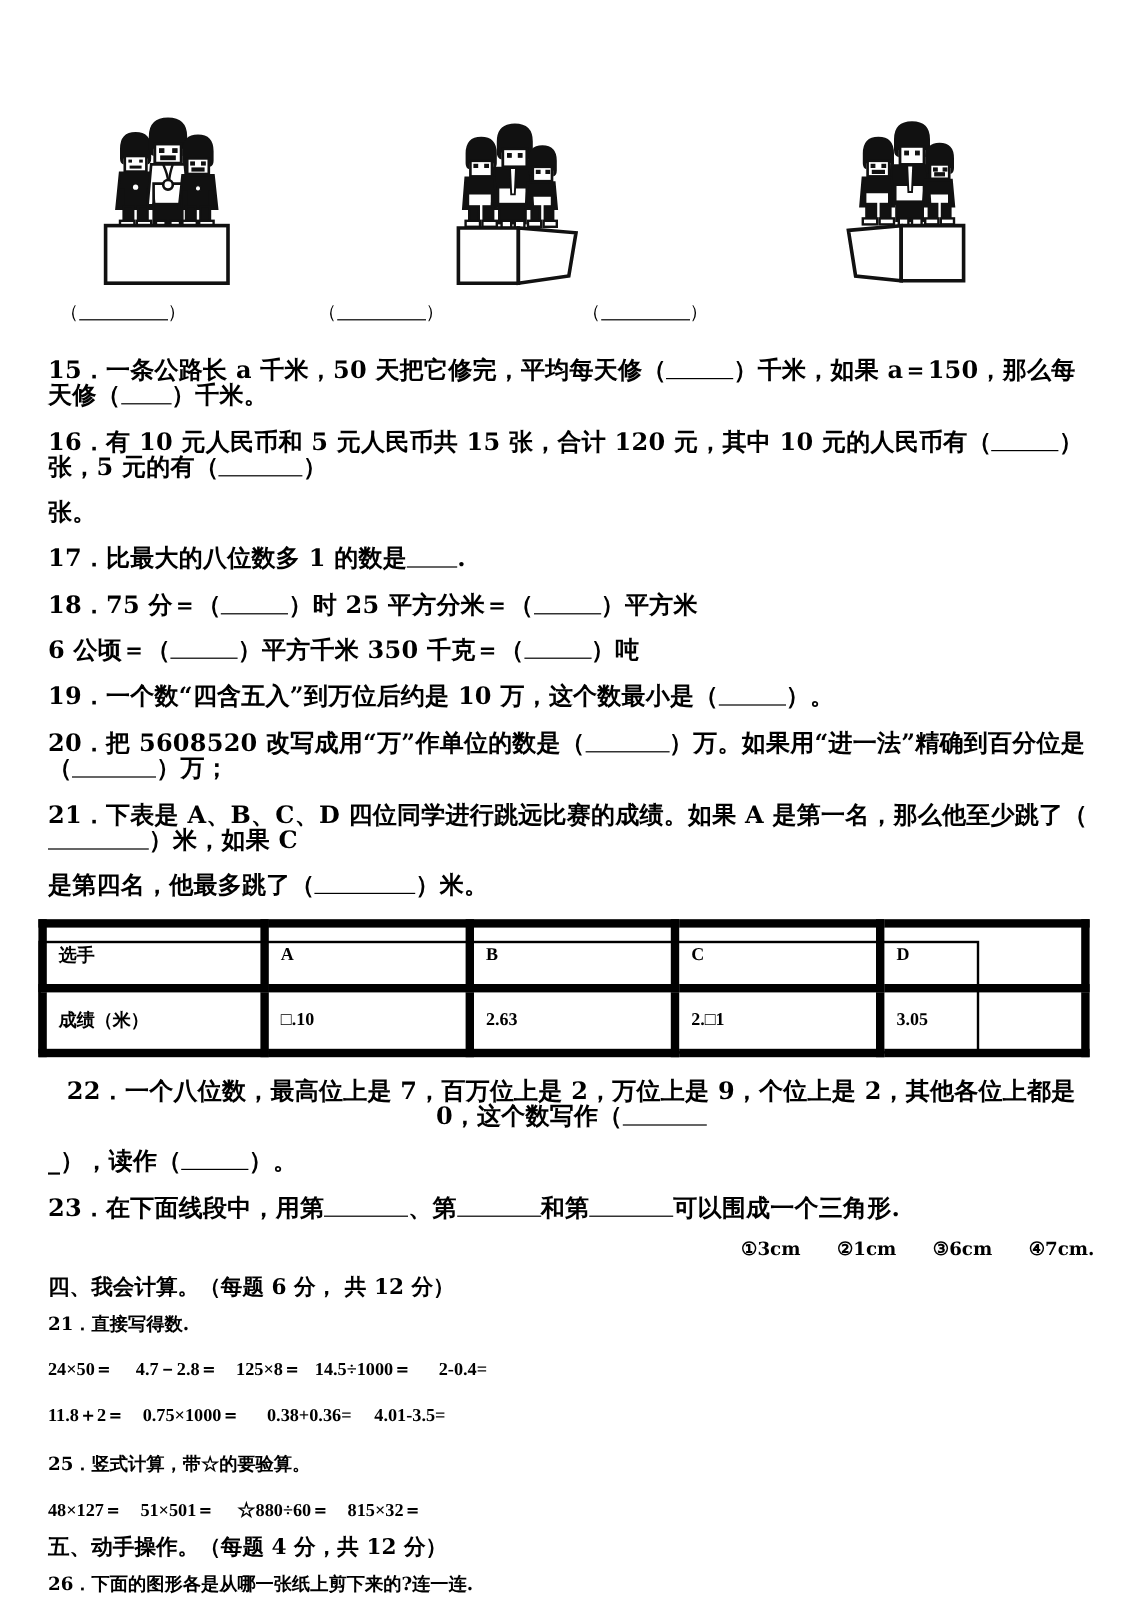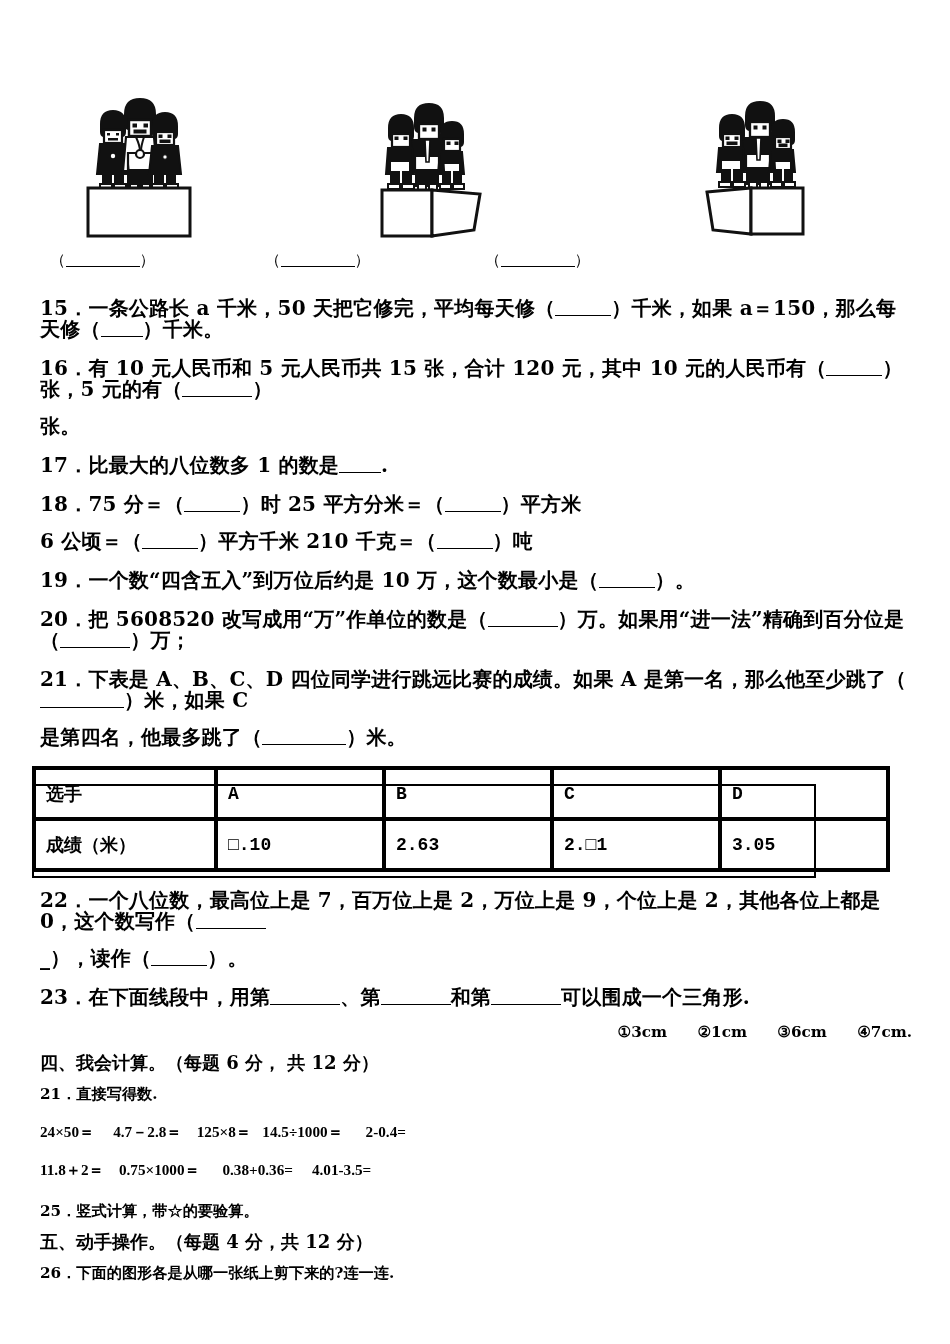--- a/index.html
+++ b/index.html
@@ -92,27 +92,27 @@
 
   
   .score-table {
     border-collapse: collapse;
     margin-top: 18px;
     margin-left: -8px;
     width: 784px;
     table-layout: fixed;
   }
   .score-table td {
-    border: 4px solid #000000;
+    border: 7px solid #000000;
     height: 47px;
     padding: 0 0 0 10px;
-    font-size: 18px;
+    font-size: 15px;
     font-weight: bold;
     vertical-align: middle;
-    font-family: Liberation Mono, monospace;
+    font-family: Liberation Serif, serif;
   }
   .score-table .c0 { width: 168px; }
   .score-table .c1,
   .score-table .c2,
   .score-table .c3,
   .score-table .c4 { width: 154px; }
   .tbl-wrap {
     position: relative;
   }
   .tbl-wrap::after {
@@ -329,21 +329,21 @@
     </div>
 
     <div class="q qline">
       <span>17．比最大的八位数多 1 的数是</span><span class="blank-s"></span><span>.</span>
     </div>
 
     <div class="q qline">
       <span>18．75 分＝（</span><span class="blank-m"></span><span>）时     25 平方分米＝（</span><span class="blank-m"></span><span>）平方米</span>
     </div>
     <div class="q qline wrap2">
-      <span>6 公顷＝（</span><span class="blank-m"></span><span>）平方千米    210 千克＝（</span><span class="blank-m"></span><span>）吨</span>
+      <span>6 公顷＝（</span><span class="blank-m"></span><span>）平方千米    350 千克＝（</span><span class="blank-m"></span><span>）吨</span>
     </div>
 
     <div class="q qline">
       <span>19．一个数“四含五入”到万位后约是 10 万，这个数最小是（</span><span class="blank-m"></span><span>）。</span>
     </div>
 
     <div class="q qline">
       <span>20．把 5608520 改写成用“万”作单位的数是（</span><span class="blank-l"></span><span>）万。如果用“进一法”精确到百分位是（</span><span class="blank-l"></span><span>）万；</span>
     </div>
 
@@ -368,36 +368,37 @@
             <td class="c0">成绩（米）</td>
             <td class="c1">□.10</td>
             <td class="c2">2.63</td>
             <td class="c3">2.□1</td>
             <td class="c4">3.05</td>
           </tr>
         </tbody>
       </table>
     </div>
 
-    <div class="q qline" style="">
+    <div class="q qline" style="text-align:center;">
       <span>22．一个八位数，最高位上是 7，百万位上是 2，万位上是 9，个位上是 2，其他各位上都是 0，这个数写作（</span><span class="blank-l"></span>
     </div>
     <div class="q qline wrap2">
       <span>_），读作（</span><span class="blank-m"></span><span>）。</span>
     </div>
 
     <div class="q qline">
       <span>23．在下面线段中，用第</span><span class="blank-l"></span><span>、第</span><span class="blank-l"></span><span>和第</span><span class="blank-l"></span><span>可以围成一个三角形.</span>
     </div>
     <div class="opt-row">①3cm　　②1cm　　③6cm　　④7cm.</div>
 
     <div class="section-head">四、我会计算。（每题 6 分， 共 12 分）</div>
     <div class="sub-q">21．直接写得数.</div>
     <div class="calc-row">24×50＝     4.7－2.8＝    125×8＝   14.5÷1000＝      2-0.4=</div>
     <div class="calc-row">11.8＋2＝    0.75×1000＝      0.38+0.36=     4.01-3.5=</div>
 
     <div class="sub-q" style="margin-top:20px;">25．竖式计算，带☆的要验算。</div>
+    <div class="calc-row">48×127＝    51×501＝     ☆880÷60＝    815×32＝</div>
 
     <div class="section-head">五、动手操作。（每题 4 分，共 12 分）</div>
     <div class="sub-q">26．下面的图形各是从哪一张纸上剪下来的?连一连.</div>
 
   </div>
 </div>
 
 </body></html>

